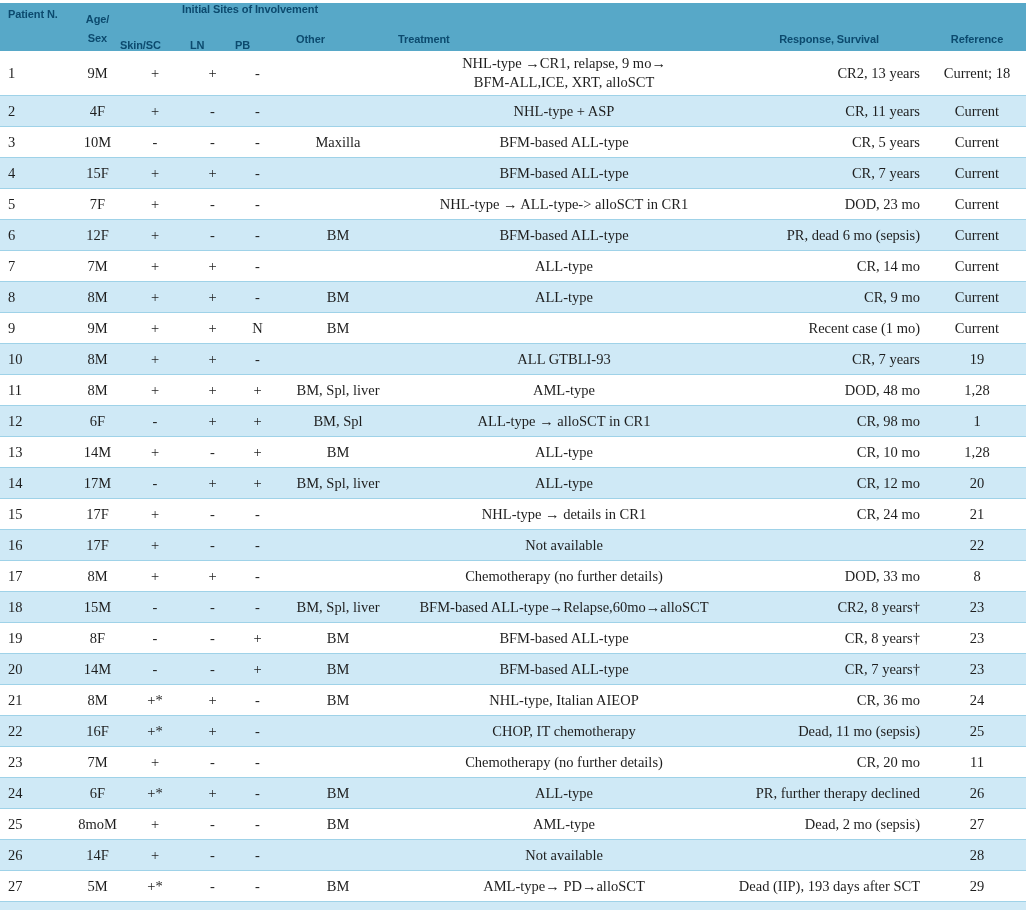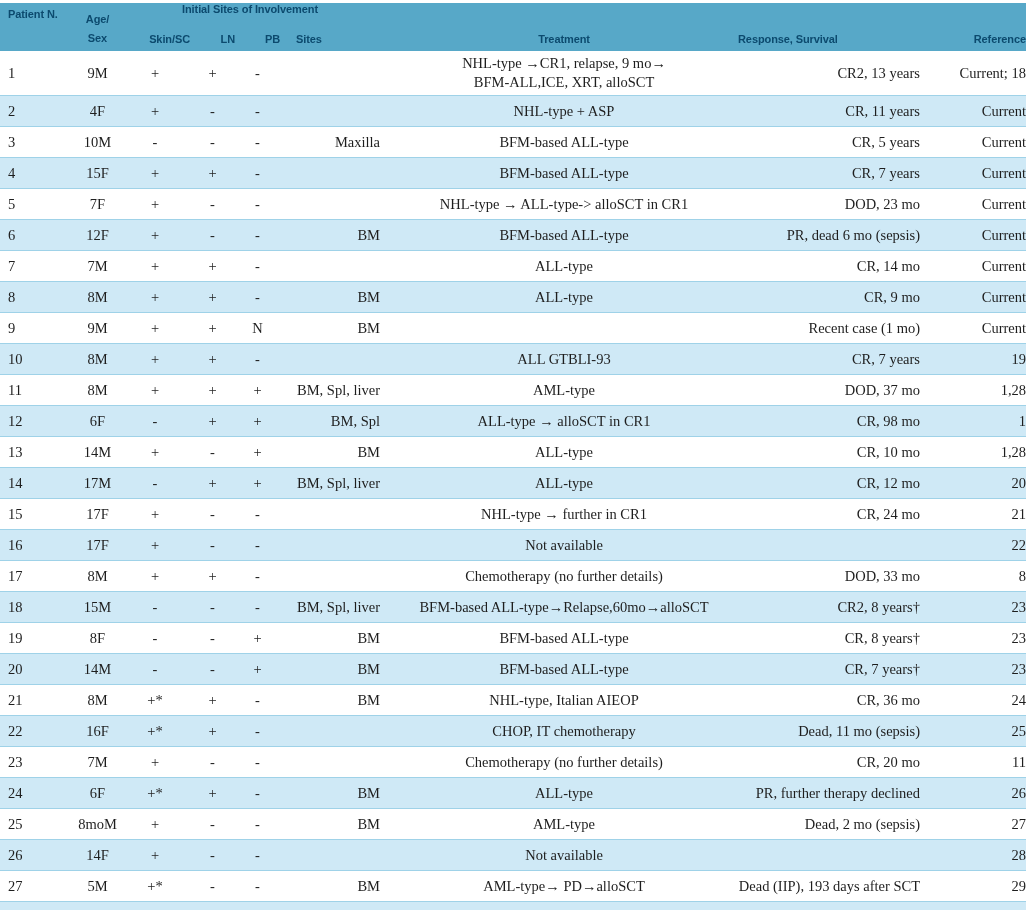--- a/index.html
+++ b/index.html
@@ -26,45 +26,45 @@
     font-family: "Liberation Sans", "DejaVu Sans", sans-serif;
     font-weight: bold;
     font-size: 11px;
     letter-spacing: -0.1px;
     padding: 0;
     height: 21px;
   }
   th.h-patient { text-align: left; vertical-align: top; padding: 5px 0 0 8px; }
   th.h-age     { text-align: center; vertical-align: top; padding-top: 7px; line-height: 19px; }
   th.h-group   { text-align: center; vertical-align: top; }
-  th.h-sub     { text-align: right; vertical-align: bottom; padding-bottom: 6px; }
+  th.h-sub     { text-align: left; vertical-align: bottom; }
   th.h-other   { text-align: left; vertical-align: bottom; padding: 0 0 6px 16px; }
-  th.h-treat   { text-align: center; vertical-align: bottom; padding: 0 0 6px 18px; }
-  th.h-resp    { text-align: left; vertical-align: bottom; padding: 0 0 6px 8px; margin-top: 29px; }
-  th.h-ref     { text-align: right; vertical-align: bottom; padding: 8px 0 6px 8px; }
+  th.h-treat   { text-align: left; vertical-align: bottom; padding: 0 0 6px 18px; }
+  th.h-resp    { text-align: center; vertical-align: bottom; padding: 0 0 6px 8px; margin-top: 29px; }
+  th.h-ref     { text-align: center; vertical-align: bottom; padding: 8px 0 6px 8px; }
   
   tbody tr { border-bottom: 1px solid #9fd2e8; }
   tbody tr:last-child { border-bottom: none; }
   tbody tr.striped { background: #cfe9f6; }
   tbody td {
     font-size: 14.5px;
     color: #1e1e1e;
     height: 24px;
     padding: 0;
     vertical-align: middle;
     line-height: 19px;
     overflow: hidden;
   }
   td.c-n      { text-align: left; padding-left: 8px; }
   td.c-age    { text-align: center; }
   td.c-center { text-align: center; }
-  td.c-other  { text-align: right; padding-left: 16px; font-family: Liberation Serif, serif; }
+  td.c-other  { text-align: center; padding-left: 16px; font-family: Liberation Serif, serif; }
   td.c-treat  { text-align: center; padding: 3px 0 3px 18px; white-space: pre-line; }
   td.c-resp   { text-align: right; padding-left: 8px; }
-  td.c-ref    { text-align: right; padding-left: 8px; }
+  td.c-ref    { text-align: center; padding-left: 8px; }
 </style>
 </head>
 <body>
 
 <div class="page">
 
   <table class="patients">
     <colgroup>
       <col style="width:75px">
         <col style="width:45px">
@@ -85,21 +85,21 @@
         </th>
         <th class="h-group" colspan="4">Initial Sites of Involvement</th>
         <th class="h-treat" rowspan="2">Treatment</th>
         <th class="h-resp" rowspan="2">Response, Survival</th>
         <th class="h-ref" rowspan="2">Reference</th>
       </tr>
       <tr>
         <th class="h-sub">Skin/SC</th>
         <th class="h-sub">LN</th>
         <th class="h-sub">PB</th>
-        <th class="h-other">Sites</th>
+        <th class="h-other">Other</th>
       </tr>
     </thead>
     <tbody>
         <tr>
     <td class="c-n">1</td>
     <td class="c-age">9M</td>
     <td class="c-center">+</td>
     <td class="c-center">+</td>
     <td class="c-center">-</td>
     <td class="c-other"></td>
@@ -208,21 +208,21 @@
     <td class="c-ref">19</td>
   </tr>
         <tr>
     <td class="c-n">11</td>
     <td class="c-age">8M</td>
     <td class="c-center">+</td>
     <td class="c-center">+</td>
     <td class="c-center">+</td>
     <td class="c-other">BM, Spl, liver</td>
     <td class="c-treat">AML-type</td>
-    <td class="c-resp">DOD, 37 mo</td>
+    <td class="c-resp">DOD, 48 mo</td>
     <td class="c-ref">1,28</td>
   </tr>
         <tr class="striped">
     <td class="c-n">12</td>
     <td class="c-age">6F</td>
     <td class="c-center">-</td>
     <td class="c-center">+</td>
     <td class="c-center">+</td>
     <td class="c-other">BM, Spl</td>
     <td class="c-treat">ALL-type → alloSCT in CR1</td>
@@ -251,21 +251,21 @@
     <td class="c-resp">CR, 12 mo</td>
     <td class="c-ref">20</td>
   </tr>
         <tr>
     <td class="c-n">15</td>
     <td class="c-age">17F</td>
     <td class="c-center">+</td>
     <td class="c-center">-</td>
     <td class="c-center">-</td>
     <td class="c-other"></td>
-    <td class="c-treat">NHL-type → further in CR1</td>
+    <td class="c-treat">NHL-type → details in CR1</td>
     <td class="c-resp">CR, 24 mo</td>
     <td class="c-ref">21</td>
   </tr>
         <tr class="striped">
     <td class="c-n">16</td>
     <td class="c-age">17F</td>
     <td class="c-center">+</td>
     <td class="c-center">-</td>
     <td class="c-center">-</td>
     <td class="c-other"></td>

